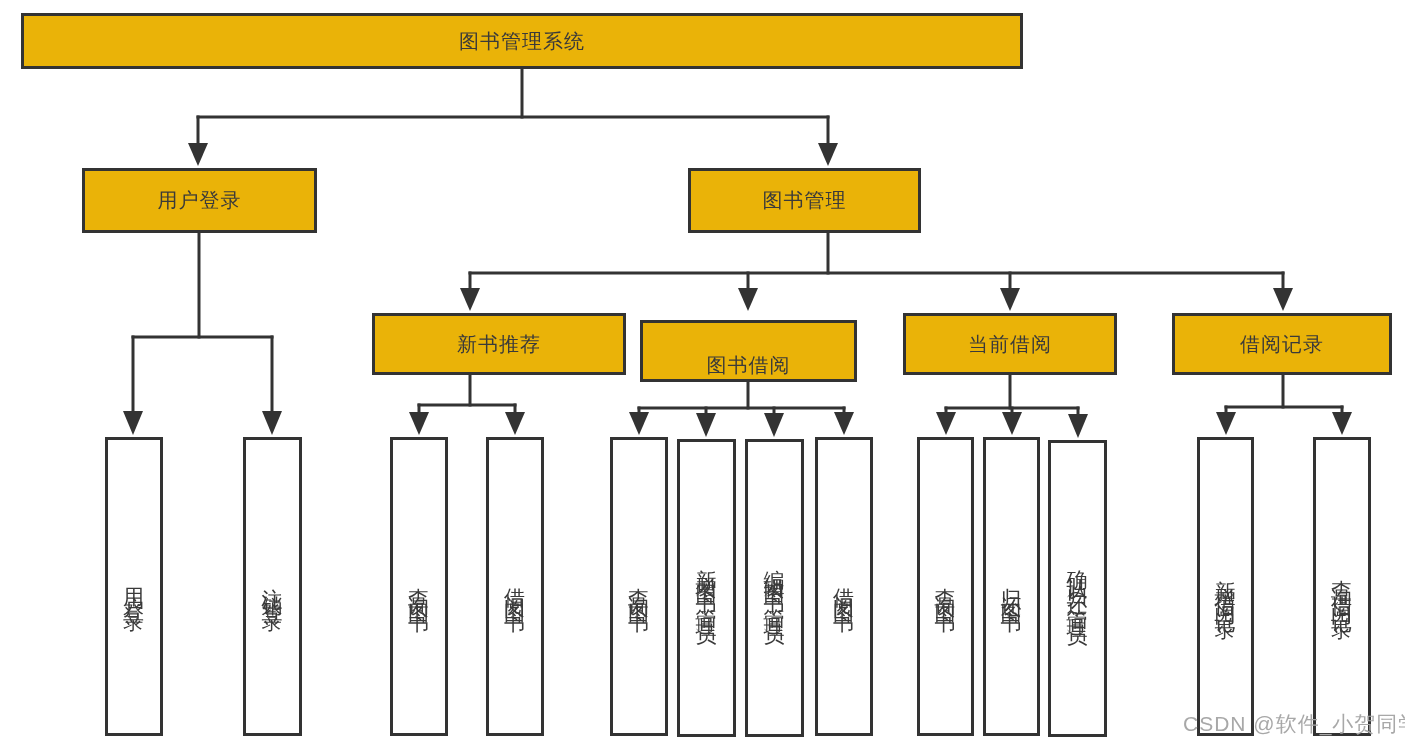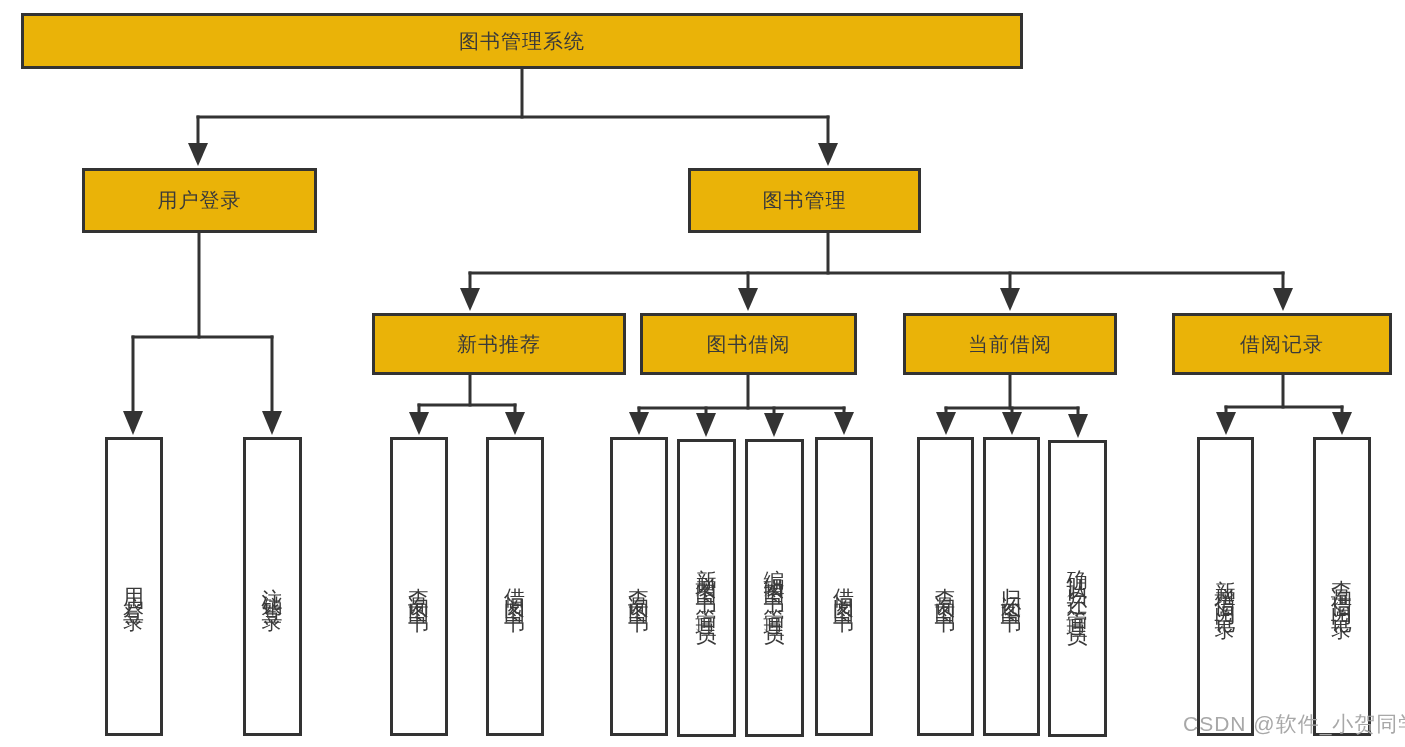--- a/index.html
+++ b/index.html
@@ -126,21 +126,21 @@
   <div class="node" style="left:82px;top:168px;width:235px;height:65px;">
     <span>用户登录</span>
   </div>
   <div class="node" style="left:688px;top:168px;width:233px;height:65px;">
     <span>图书管理</span>
   </div>
 
   <div class="node" style="left:372px;top:313px;width:254px;height:62px;">
     <span>新书推荐</span>
   </div>
-  <div class="node" style="left:640px;top:313px;width:217px;height:62px;">
+  <div class="node" style="left:640px;top:320px;width:217px;height:62px;align-items:flex-end;">
     <span>图书借阅</span>
   </div>
   <div class="node" style="left:903px;top:313px;width:214px;height:62px;">
     <span>当前借阅</span>
   </div>
   <div class="node" style="left:1172px;top:313px;width:220px;height:62px;">
     <span>借阅记录</span>
   </div>
 
   <div class="vnode" style="left:105px;top:437px;width:58px;height:299px;">

